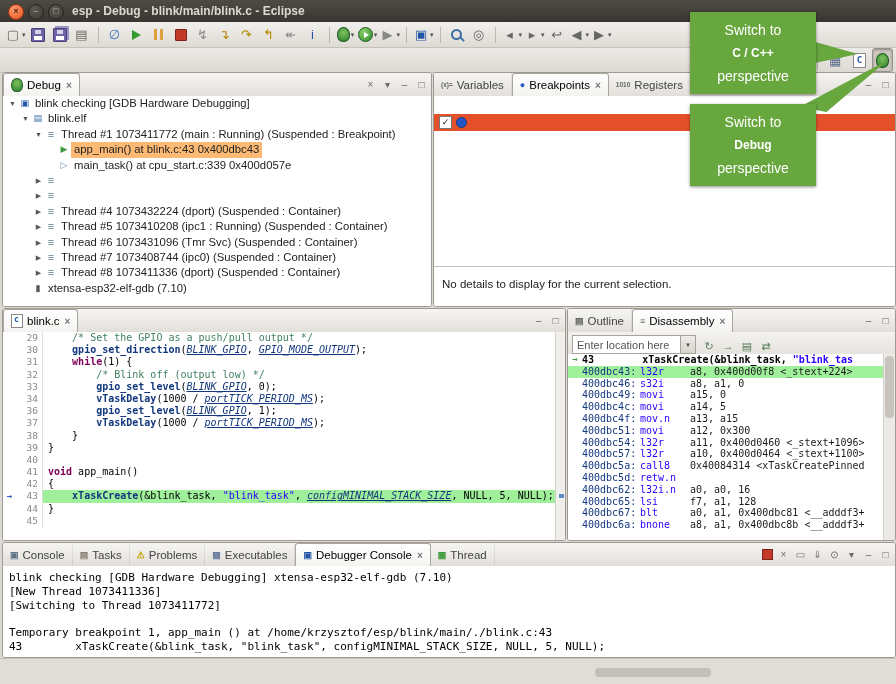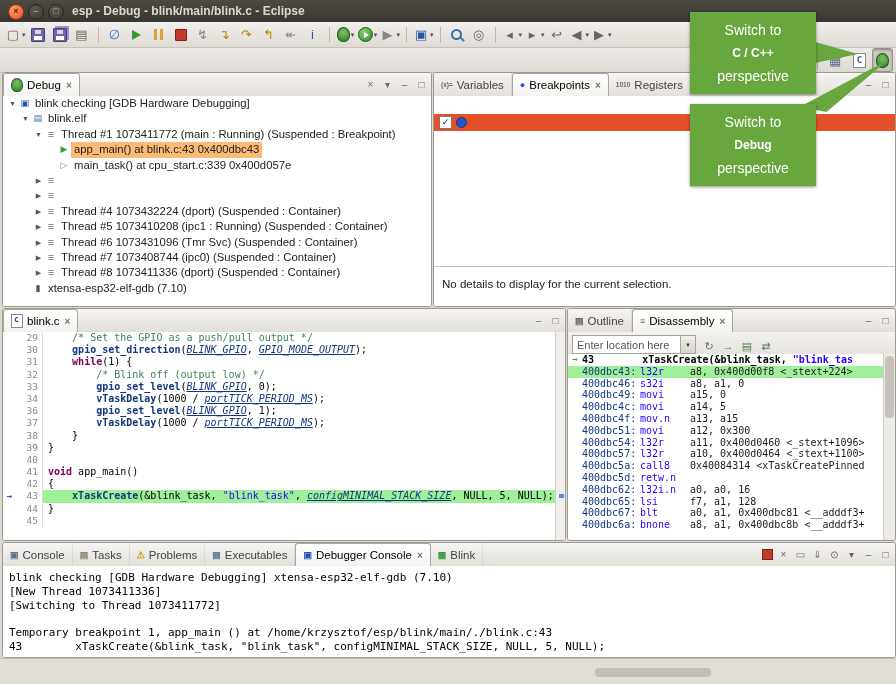--- a/index.html
+++ b/index.html
@@ -574,21 +574,21 @@
             <span class="tabicon txt" style="color: rgb(107, 127, 158);">▦</span>
             <span class="tablabel">Executables</span>
           </div>
           <div class="tab sel">
             <span class="tabicon txt" style="color: rgb(36, 86, 168);">▣</span>
             <span class="tablabel">Debugger Console</span>
             <span class="tabclose">×</span>
           </div>
           <div class="tab">
             <span class="tabicon txt" style="color: rgb(63, 155, 63);">▦</span>
-            <span class="tablabel">Blink</span>
+            <span class="tablabel">Thread</span>
           </div>
         </div>
       <div class="corner">
           <span class="cico-terminate"></span>
           <span class="cico">×</span>
           <span class="cico">▭</span>
           <span class="cico">⇓</span>
           <span class="cico">⊙</span>
           <span class="cico">▾</span>
           <span class="cico">–</span>

